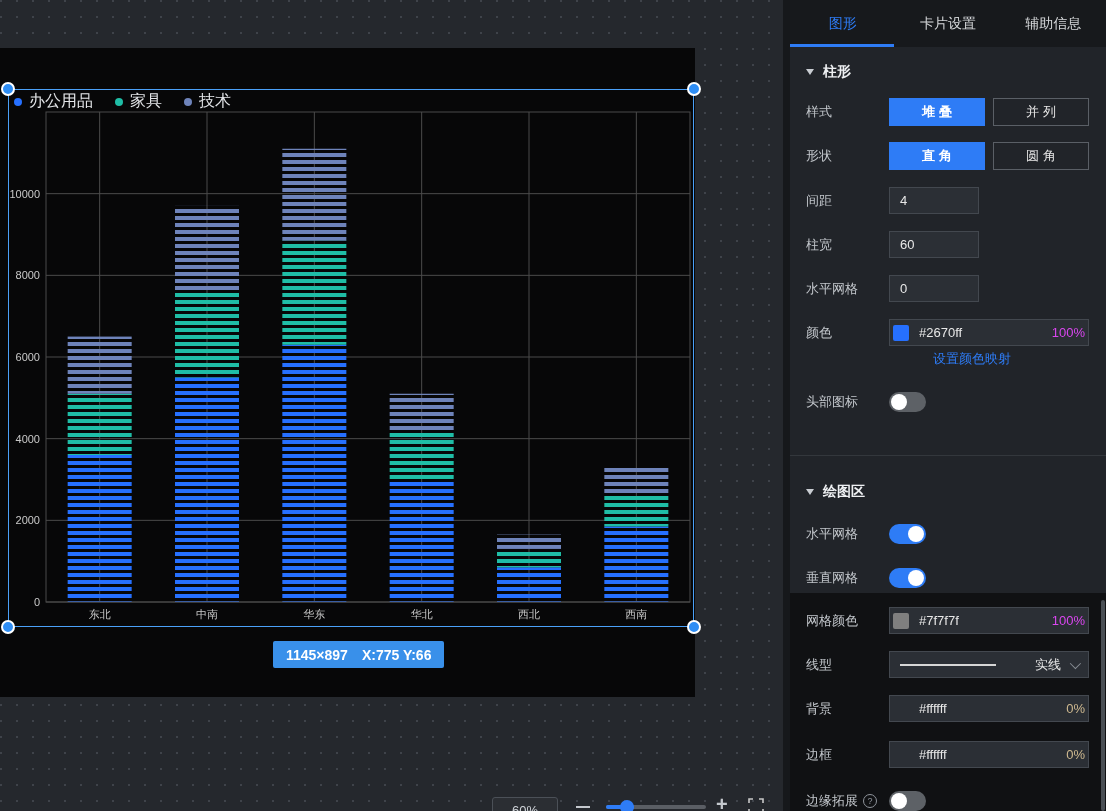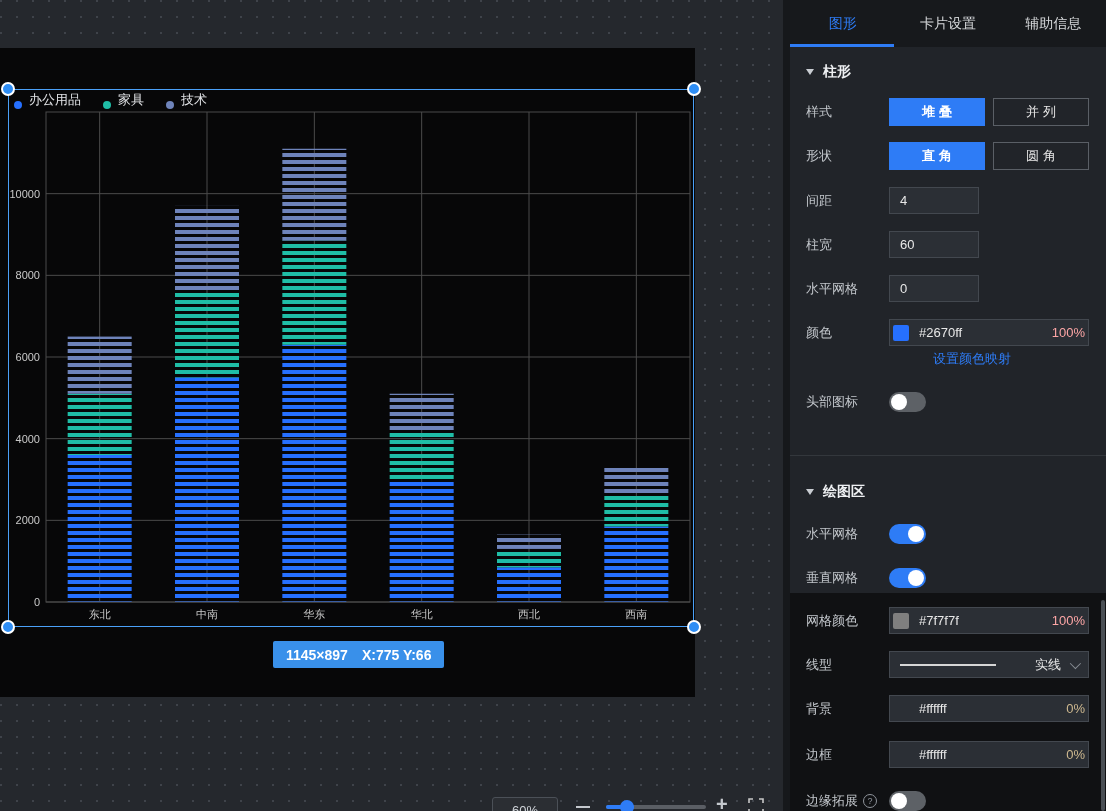--- a/index.html
+++ b/index.html
@@ -10,21 +10,21 @@
   
   .canvas {
     position:absolute; left:0; top:0; width:790px; height:811px;
     background-color:#25282d;
     background-image: radial-gradient(circle, #3f434a 1.2px, transparent 1.4px);
     background-size:16px 16px; background-position:9px 9px;
   }
   .canvas-right-strip { position:absolute; left:783px; top:0; width:7px; height:811px; background:#16181b; }
   .card { position:absolute; left:0; top:48px; width:695px; height:649px; background:#070708; }
   .legend { position:absolute; left:14px; top:43px; display:flex; align-items:center; gap:22px; }
-  .legend-item { display:flex; align-items:flex-end; gap:7px; color:#e3e5e8; font-size:13px; }
+  .legend-item { display:flex; align-items:center; gap:7px; color:#e3e5e8; font-size:16px; }
   .ldot { width:8px; height:8px; border-radius:50%; display:inline-block; }
 
   
   .sel-box { position:absolute; left:8px; top:89px; width:686px; height:538px;
     border:1px solid #4aa0f8; pointer-events:none; }
   .handle { position:absolute; width:14px; height:14px; border-radius:50%;
     background:#2e8df4; border:2px solid #ffffff; }
   .h-tl { left:-8px; top:-8px; } .h-tr { right:-8px; top:-8px; }
   .h-bl { left:-8px; bottom:-8px; } .h-br { right:-8px; bottom:-8px; }
 
@@ -64,21 +64,21 @@
     border:1px solid #5a5f66; color:#e8e8e8; cursor:pointer; font-family:inherit; }
   .pbtn.active { background:#2e7cf6; border-color:#2e7cf6; color:#ffffff; font-weight:bold; }
   .pbtn + .pbtn { margin-left:8px; }
   .pinput { width:90px; height:27px; background:#2b2f35; border:1px solid #43484f;
     color:#e8e8e8; font-size:13px; padding:0 10px; font-family:inherit; }
   .pfield { width:200px; height:27px; background:#2b2f35; border:1px solid #43484f;
     display:flex; align-items:center; padding:0 3px; gap:10px; cursor:pointer; }
   .swatch { width:16px; height:16px; border-radius:2px; flex:none; }
   .swatch.hidden-sw { visibility:hidden; }
   .hexval { flex:1; color:#e8e8e8; font-size:13px; }
-  .pctval { font-size:13px; color:#fca5a5; }
+  .pctval { font-size:13px; color:#d946ef; }
   .pctval.zero { color:#cdb88f; }
   .plink { position:absolute; left:99px; color:#2e7cf6; font-size:13px; cursor:pointer;margin-left:44px; }
   .toggle { width:37px; height:20px; border-radius:10px; position:relative; cursor:pointer; flex:none; }
   .toggle.off { background:#5d6166; }
   .toggle.on  { background:#2e7cf6; }
   .knob { position:absolute; top:2px; width:16px; height:16px; border-radius:50%; background:#ffffff; }
   .toggle.off .knob { left:2px; } .toggle.on .knob { right:2px; }
   .pselect { width:200px; height:27px; background:#2b2f35; border:1px solid #43484f;
     display:flex; align-items:center; padding:0 10px; gap:9px; cursor:pointer; }
   .linesample { width:96px; height:2px; background:#d6d6d6; flex:none; }

